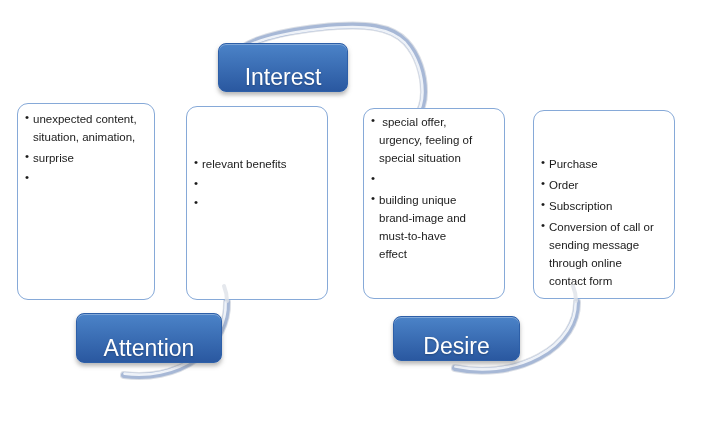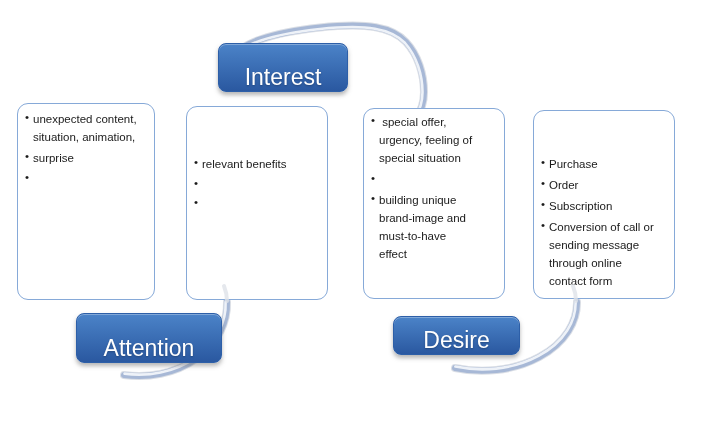--- a/index.html
+++ b/index.html
@@ -44,21 +44,21 @@
     border-radius:8px;
     background:linear-gradient(180deg,var(--banner-top,#4b83c8) 0%,var(--banner-bottom,#2a58a0) 100%);
     border:1px solid var(--banner-border,#2d5fa8);
     box-shadow:0 3px 4px rgba(110,110,110,0.5), inset 0 1px 0 rgba(255,255,255,0.3);
     text-shadow:0 1px 2px rgba(0,0,0,0.25);
     cursor:default;
   }
   .banner-interest{left:218px;top:43px;width:130px;height:49px;}
   .banner-action{left:567px;top:43px;width:125px;height:50px;}
   .banner-attention{left:36px;top:313px;width:146px;height:50px;margin-left:40px;}
-  .banner-desire{left:393px;top:316px;width:127px;height:39px;}
+  .banner-desire{left:393px;top:316px;width:127px;height:45px;}
 </style>
 </head>
 <body>
 
 <div class="stage">
 
   <svg class="arc-layer arc-behind" viewBox="0 0 701 425">
     <g>
       <path class="arc-soft" d="M 238,55 C 240,44 270,33 320,27.5 C 368,22.5 392,27 406,42 C 418,55 424,74 424,92 C 424,102 421,111 416,118"></path>
       <path class="arc-base" d="M 238,55 C 240,44 270,33 320,27.5 C 368,22.5 392,27 406,42 C 418,55 424,74 424,92 C 424,102 421,111 416,118"></path>

